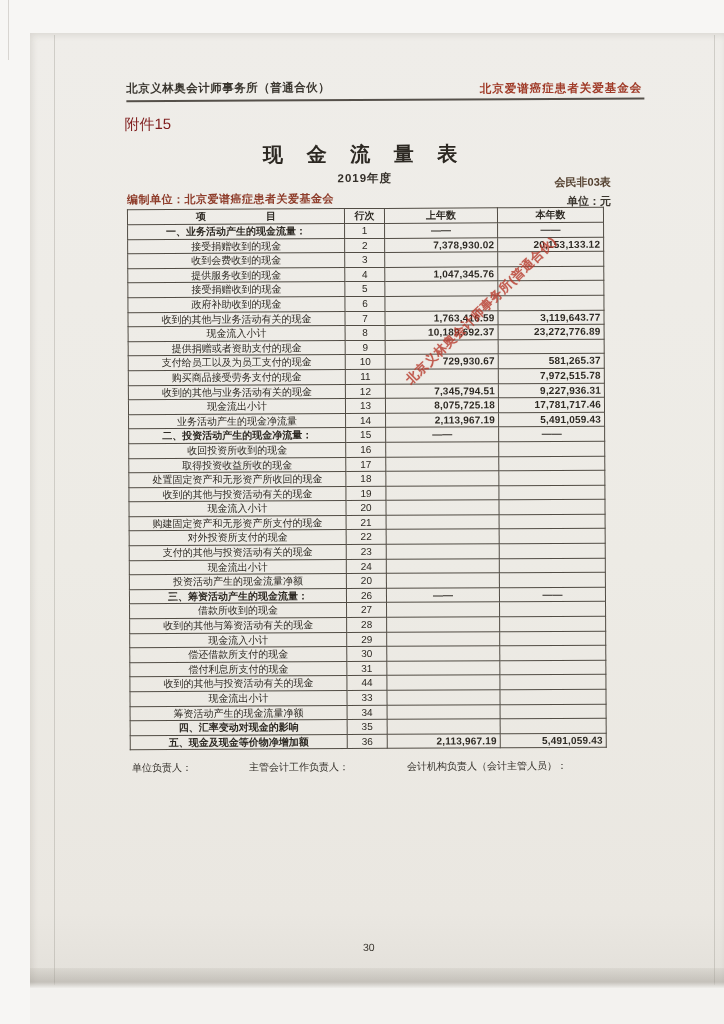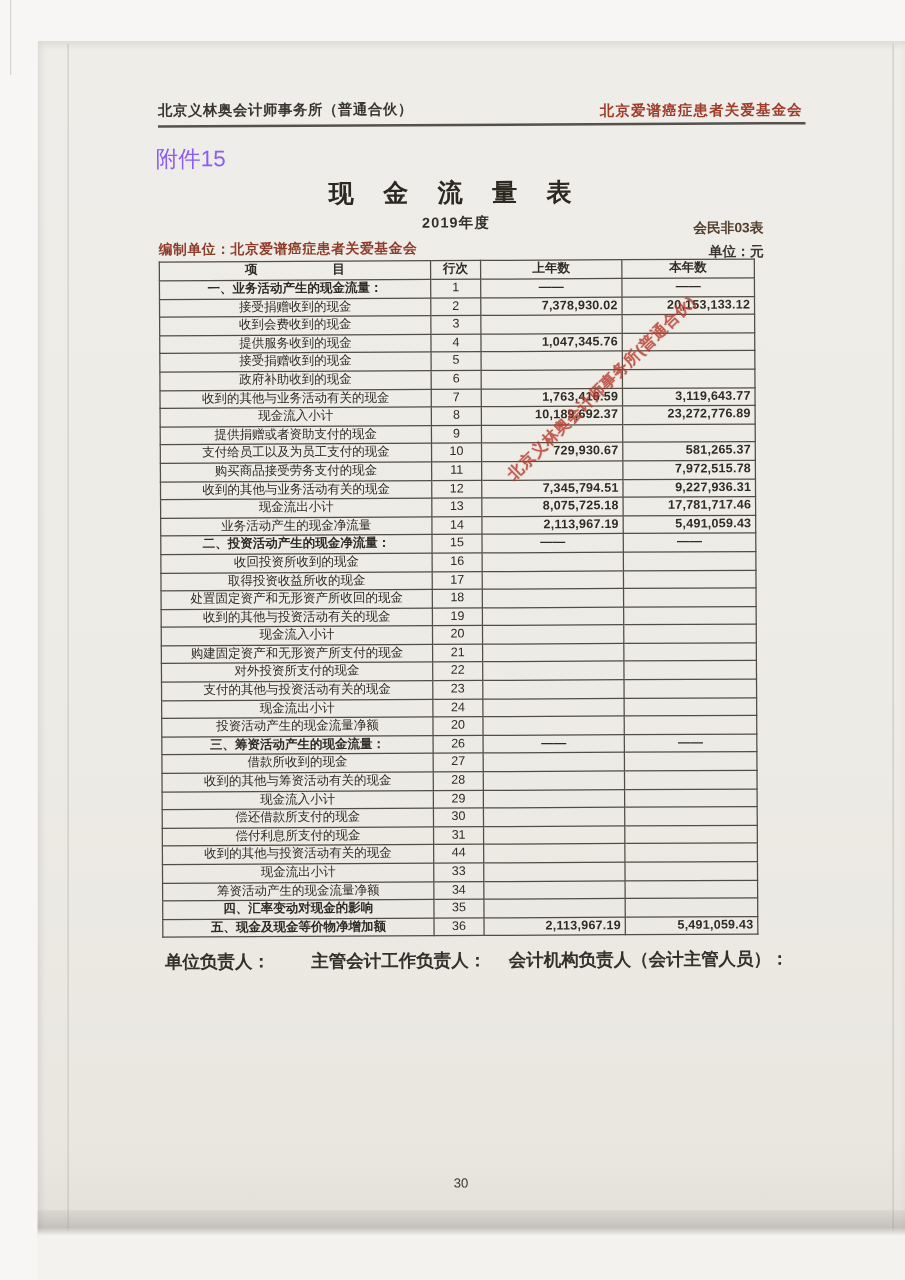--- a/index.html
+++ b/index.html
@@ -24,21 +24,21 @@
   .crease.c1{left:54px;top:35px;height:950px;}
   .crease.c2{left:714px;top:35px;height:950px;}
   .crease.c3{left:8px;top:0;height:60px;background:rgba(170,166,158,.4);}
 
   .content{position:absolute;left:0;top:0;width:724px;height:1024px;transform:rotate(-0.3deg);transform-origin:50% 40%;}
 
   .hdr-left{position:absolute;left:128px;top:80px;font-size:11.5px;font-weight:bold;letter-spacing:.5px;color:#3a362f;}
   .hdr-right{position:absolute;left:128px;width:516px;top:82px;text-align:right;font-size:11.5px;font-weight:bold;letter-spacing:1px;color:#a03b28;}
   .hdr-rule{position:absolute;left:128px;top:99px;width:518px;height:2px;background:#55504a;}
 
-  .attach{position:absolute;left:126px;top:114px;font-size:18px;color:#8b5cf6;}
+  .attach{position:absolute;left:126px;top:114px;font-size:15px;color:#7f1d1d;}
 
   .title{position:absolute;left:128px;width:476px;top:141px;text-align:center;font-size:20px;font-weight:bold;letter-spacing:9px;color:#2c2822;}
   .period{position:absolute;left:128px;width:476px;top:171px;text-align:center;font-size:11.5px;font-weight:bold;letter-spacing:1px;color:#35302a;}
   .form-code{position:absolute;left:128px;width:484px;top:176px;text-align:right;font-size:11px;font-weight:bold;color:#54402f;}
   .prepared{position:absolute;left:128px;top:191px;font-size:11px;font-weight:bold;color:#8e3c2a;letter-spacing:.5px;}
   .unit{position:absolute;left:128px;width:484px;top:195px;text-align:right;font-size:11px;font-weight:bold;color:#3b362f;}
 
   table.cf{
     position:absolute;left:128px;top:208px;width:476px;
     border-collapse:collapse;table-layout:fixed;
@@ -63,21 +63,21 @@
 
   .stamp{
     position:absolute;left:351px;top:303px;width:262px;text-align:center;
     transform:rotate(-44deg);
     font-size:12.5px;font-weight:bold;letter-spacing:.5px;
     color:#b73a2c;opacity:.8;
     text-shadow:0 0 1px rgba(183,58,44,.5);
     pointer-events:none;
   }
 
-  .sig{position:absolute;top:760px;font-size:14px;font-weight:bold;color:#332f29;}
+  .sig{position:absolute;top:760px;font-size:10px;font-weight:normal;color:#332f29;}
   .sig.s1{left:130px;}
   .sig.s2{left:247px;}
   .sig.s3{left:405px;}
 
   .pageno{position:absolute;left:128px;width:476px;top:941px;text-align:center;font-size:10.5px;color:#3c3831;}
 </style>
 </head>
 <body>
 
 <div class="paper"></div>

